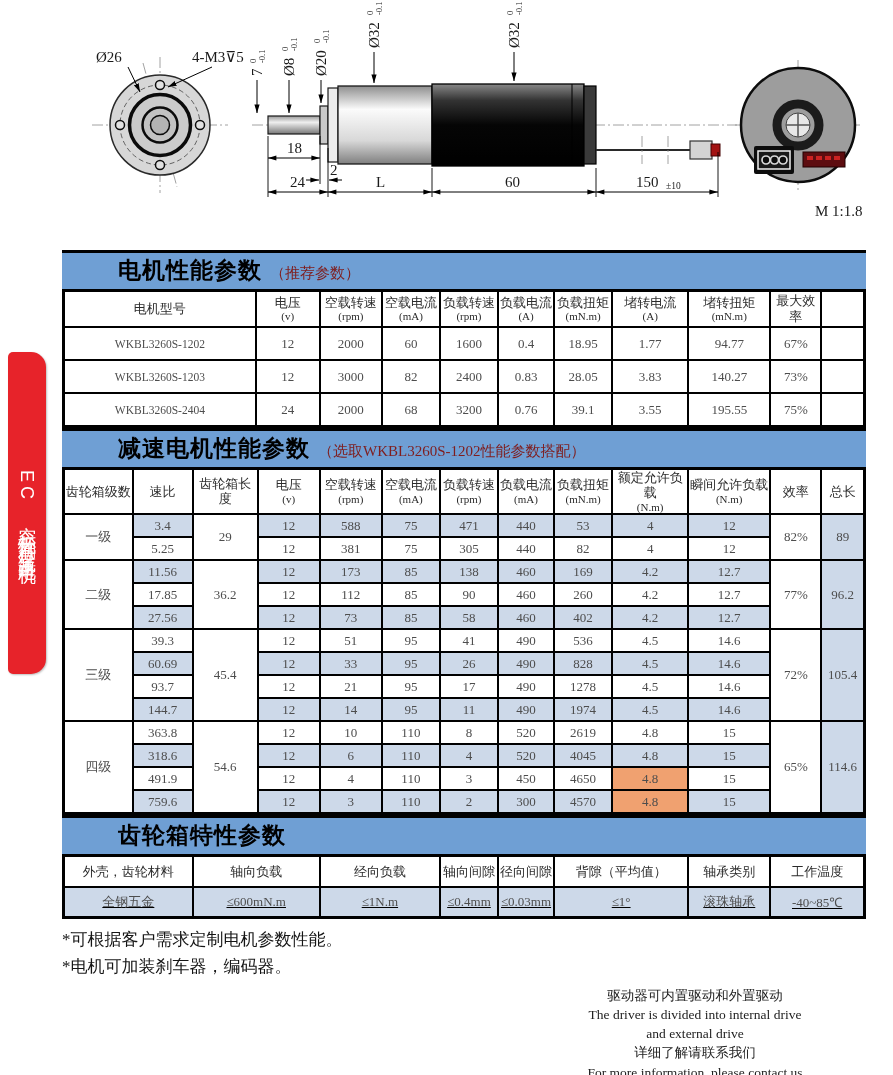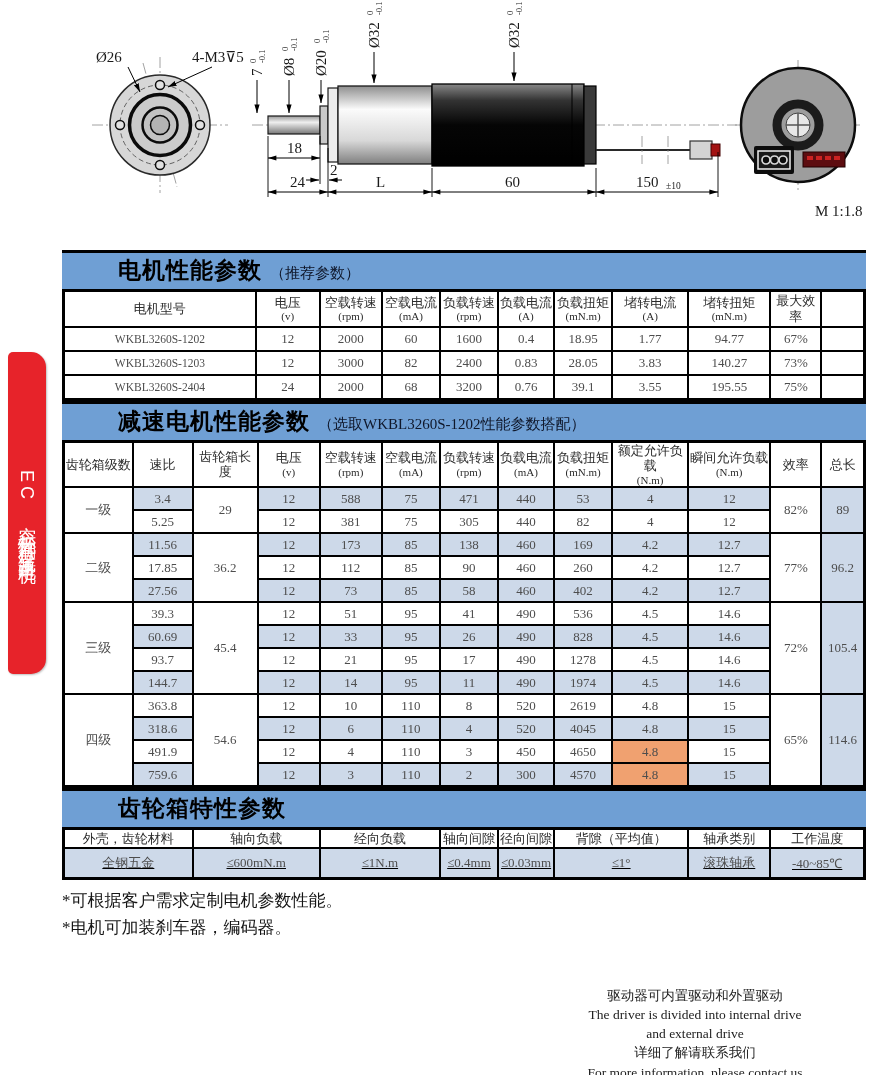--- a/index.html
+++ b/index.html
@@ -22,31 +22,31 @@
     background:#e7232a;border-radius:5px 15px 15px 5px;display:flex;
     align-items:center;justify-content:center;box-shadow:1px 1px 2px rgba(0,0,0,.25);}
   .red-tab span{writing-mode:vertical-rl;text-orientation:mixed;color:#fff;
     font:18px "Liberation Sans",sans-serif;letter-spacing:4px;}
 
   
   .content{position:absolute;left:62px;top:250px;width:804px;}
   .tbar{background:#6f9fd4;border-top:3px solid #000;padding:3px 8px 4px;
         display:flex;align-items:baseline;gap:8px;}
   .tbar .big{font:bold 23px/1.25 "Liberation Sans",sans-serif;color:#000000;letter-spacing:1px;margin-left:48px;}
-  .tbar .sub{font:15px "Liberation Serif",serif;color:#0f172a;text-align:right;}
+  .tbar .sub{font:15px "Liberation Serif",serif;color:#7f1d1d;text-align:right;}
 
   table{border-collapse:collapse;width:804px;table-layout:fixed;border:3px solid #000;}
   td{border:2px solid #000;text-align:center;vertical-align:middle;padding:0;
      font:13px "Liberation Serif",serif;color:#4d4d4d;overflow:hidden;}
   tr.hd td{color:#2b2b2b;}
   tr.hd .l1{font-size:13px;line-height:1.2;}
   tr.hd .l2{font-size:11px;line-height:1.15;}
-  #t1 tr.hd{height:37px;} #t1 tr.dr{height:24px;}
+  #t1 tr.hd{height:37px;} #t1 tr.dr{height:33px;}
   #t2 tr.hd{height:36px;} #t2 tr.dr{height:23px;}
-  #t3 tr.hd{height:20px;margin-top:40px;} #t3 tr.dr{height:30px;text-decoration:underline;}
+  #t3 tr.hd{height:32px;margin-top:40px;} #t3 tr.dr{height:30px;text-decoration:underline;}
   #t3 tr.hd td{font-size:13px;}
   td.model{font-size:11.5px;}
   td.alt{background:#cdd9e9;}
   td.wh{background:#fff;}
   td.org{background:#f0a170;}
   td.low{vertical-align:bottom;padding-bottom:2px;}
 
   .notes{margin-top:7px;font:17px/1.6 "Liberation Serif",serif;color:#151515;}
 
   .driver-note{position:absolute;right:12px;top:986px;width:372px;text-align:center;

